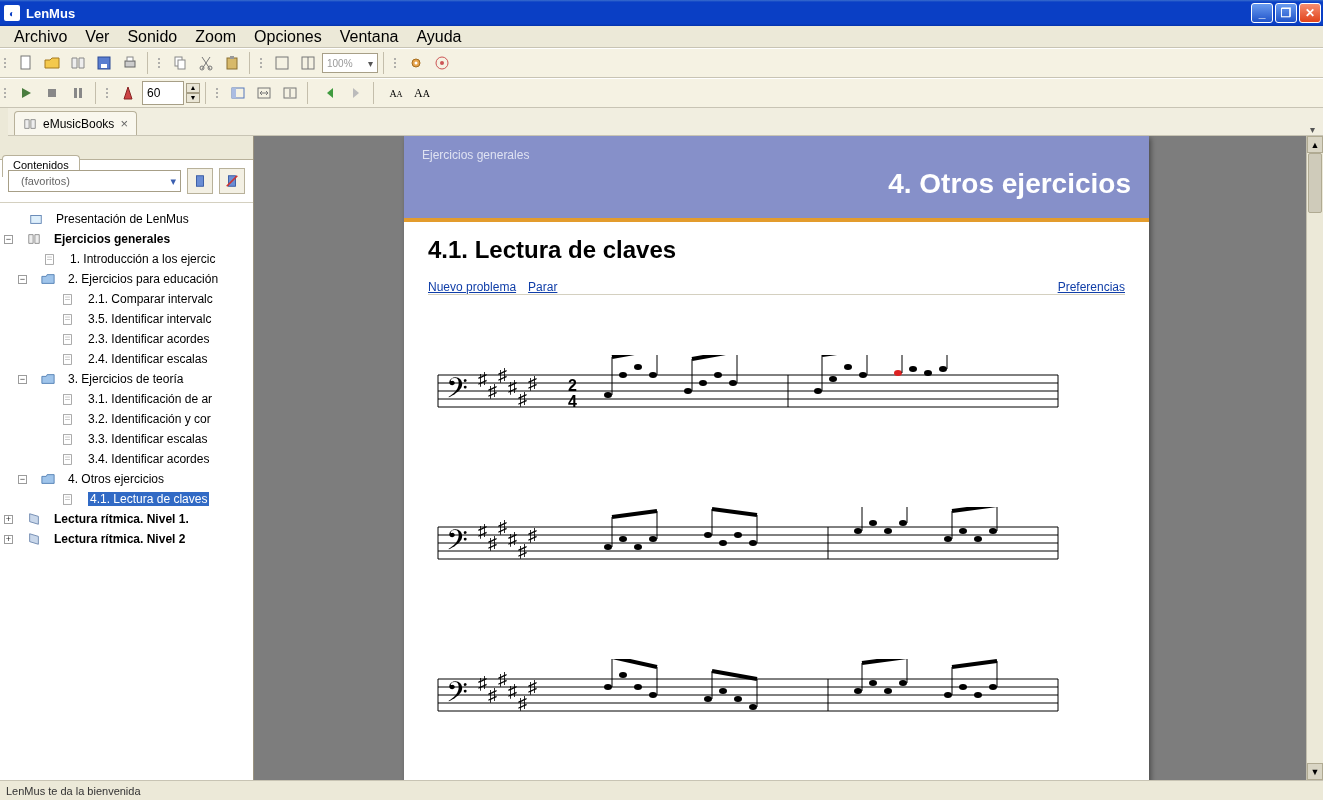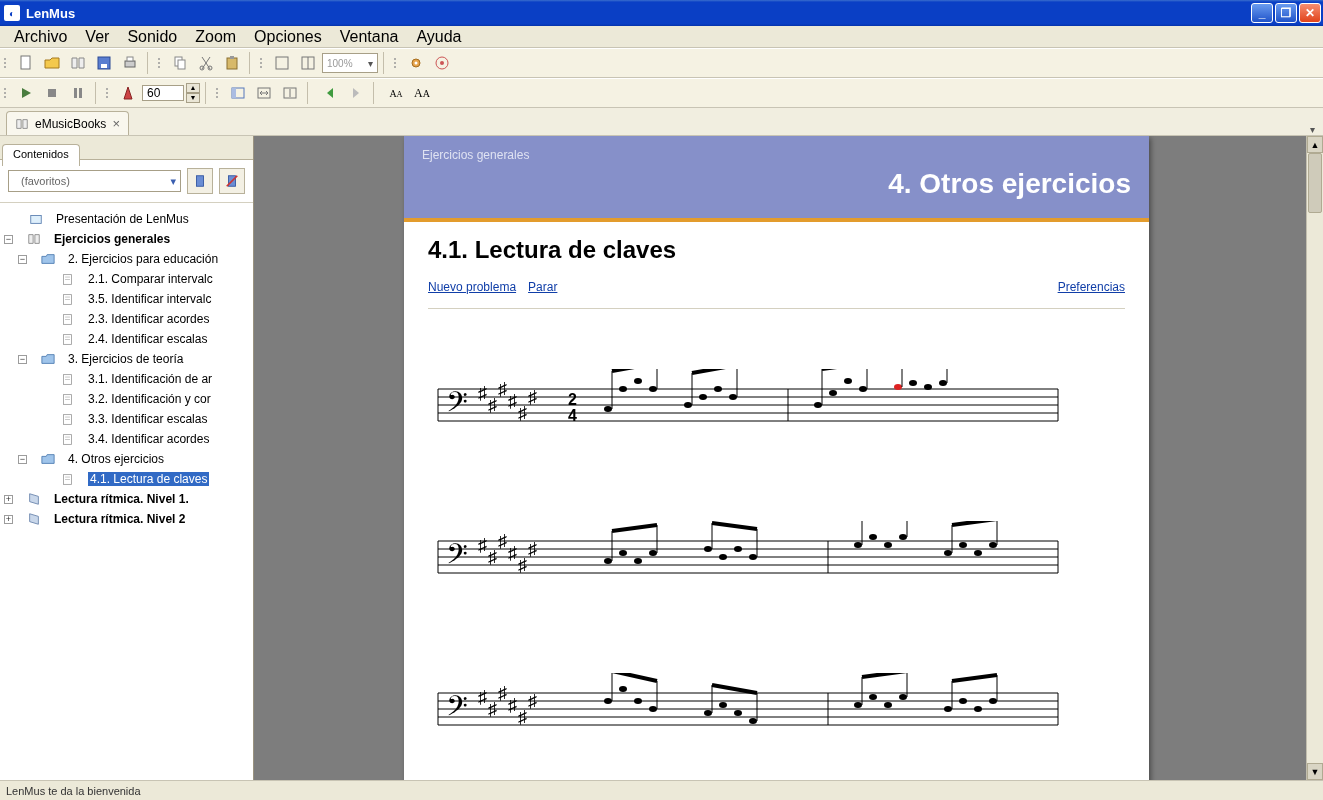--- a/index.html
+++ b/index.html
@@ -64,45 +64,45 @@
     width: 24px; height: 24px;
     display:flex;align-items:center;justify-content:center;
     border:1px solid transparent;
     cursor:default;
   }
   .tbtn svg{width:16px;height:16px;}
   .tsep { width:6px; height:22px; border-left:1px solid #c4beab; margin:0 3px;}
   .tgrip { width:6px; height:22px; display:flex;flex-direction:column;justify-content:center;gap:2px;margin-right:2px;}
   .tgrip i{width:2px;height:2px;background:#999;border-radius:50%;}
   .zoom-box{width:56px;height:20px;border:1px solid #a79f87;background:#fff;display:flex;align-items:center;padding:0 4px;color:#999;font-size:10px;}
-  .tempo-input{width:42px;height:16px;border:1px solid #a79f87;background:#fff;padding:0 4px;font-size:12px;}
+  .tempo-input{width:42px;height:24px;border:1px solid #a79f87;background:#fff;padding:0 4px;font-size:12px;}
   .spinner{width:14px;height:20px;display:flex;flex-direction:column;}
   .spinner div{flex:1;border:1px solid #a79f87;background:#eae6d6;font-size:7px;text-align:center;line-height:8px;}
   
   .tabstrip{
     height:28px;background:#f1eee0;border-bottom:1px solid #c8c4b4;
-    display:flex;align-items:flex-end;padding-left:6px;position:relative;
+    display:flex;align-items:flex-end;padding-left:6px;position:relative;margin-left:8px;
   }
   .doctab{
     height:24px;padding:0 8px;display:flex;align-items:center;gap:6px;
     background:#f9f7ee;border:1px solid #b8b19a;border-bottom:none;
     border-radius:4px 4px 0 0;font-size:12px;
   }
   .doctab .book-icon{width:14px;height:14px;}
   .doctab .close-x{font-size:13px;color:#666;}
   .tabstrip .more{margin-left:auto;margin-right:8px;font-size:10px;color:#555;}
   
   .body{flex:1;display:flex;min-height:0;}
   
   .sidebar{
     width:254px;background:#fff;display:flex;flex-direction:column;
     border-right:1px solid #9a9380;
   }
   .sidetab-row{height:24px;background:#ece9d8;border-bottom:1px solid #b8b19a;display:flex;}
-  .sidetab{height:22px;padding:3px 10px;background:#fff;border:1px solid #b8b19a;border-bottom:none;border-radius:4px 4px 0 0;margin-left:2px;margin-top:8px;font-size:11px;}
+  .sidetab{height:22px;padding:3px 10px;background:#fff;border:1px solid #b8b19a;border-bottom:none;border-radius:4px 4px 0 0;margin-left:2px;margin-top:19px;font-size:11px;}
   .fav-row{padding:8px;display:flex;gap:6px;align-items:center;border-bottom:1px solid #d4d0c0;}
   .fav-select{flex:1;height:22px;border:1px solid #a79f87;background:#fff;display:flex;align-items:center;padding:0 12px;color:#666;position:relative;}
   .fav-select::after{content:"▾";position:absolute;right:4px;color:#3a5fb0;}
   .fav-btn{width:26px;height:26px;border:1px solid #b8b19a;background:#f3f0e4;display:flex;align-items:center;justify-content:center;}
   .tree{flex:1;overflow:auto;padding:6px 4px;font-size:12px;}
   .tree-row{display:flex;align-items:center;gap:13px;height:20px;cursor:default;white-space:nowrap;}
   .tree-row .exp{width:9px;height:9px;border:1px solid #9c9c9c;display:flex;align-items:center;justify-content:center;font-size:9px;line-height:9px;color:#333;background:#fff;}
   .tree-row .noexp{width:11px;}
   .tree-row .ticon{width:15px;height:15px;display:flex;align-items:center;justify-content:center;}
   .tree-row.bold .lbl{font-weight:bold;}
@@ -120,21 +120,21 @@
     box-shadow:2px 2px 5px rgba(0,0,0,.4);
   }
   .page-header{
     background:#8690c9;color:#fff;padding:12px 18px 18px;
     border-bottom:4px solid #e39c2d;
   }
   .crumb{font-size:12px;color:#dfe2f2;}
   .page-title{font-size:28px;font-weight:bold;text-align:right;margin-top:6px;}
   .section{padding:14px 24px;}
   .section-title{font-size:24px;font-weight:bold;margin-bottom:16px;}
-  .link-row{display:flex;gap:12px;border-bottom:1px solid #d4d0c0;padding-bottom:14px;margin-bottom:20px;color:#103ea8;font-size:12px;}
+  .link-row{display:flex;gap:12px;border-bottom:1px solid #d4d0c0;padding-bottom:0;margin-bottom:20px;color:#103ea8;font-size:12px;}
   .link-row a{text-decoration:underline;cursor:pointer;}
   .link-row .prefs{margin-left:auto;}
   .staff{margin:40px 0;}
   
   .statusbar{height:20px;background:#ece9d8;border-top:1px solid #c8c4b4;display:flex;align-items:center;padding:0 6px;font-size:11px;color:#333;}
 </style>
 </head>
 <body>
 
 <div class="titlebar">
@@ -382,20 +382,31 @@
         <span class="lbl">Presentación de LenMus</span>
       </div>
       <div class="tree-row bold">
         <span class="exp">−</span>
         <span class="ticon">
             <svg width="14" height="14" viewBox="0 0 16 16">
               <path d="M2 3h5v10H2zM9 3h5v10H9z" fill="#eee" stroke="#888"></path>
             </svg>
           </span>
         <span class="lbl">Ejercicios generales</span>
+      </div>
+      <div class="tree-row ind1">
+        <span class="noexp"></span>
+        <span class="ticon">
+            <svg width="13" height="13" viewBox="0 0 16 16">
+              <rect x="3" y="2" width="10" height="12" fill="#fff" stroke="#999"></rect>
+              <line x1="5" y1="5" x2="11" y2="5" stroke="#bbb"></line>
+              <line x1="5" y1="8" x2="11" y2="8" stroke="#bbb"></line>
+            </svg>
+          </span>
+        <span class="lbl">1. Introducción a los ejercic</span>
       </div>
       <div class="tree-row ind1">
         <span class="exp">−</span>
         <span class="ticon">
             <svg width="14" height="14" viewBox="0 0 16 16">
               <path d="M1 5h5l1-2h8v10H1z" fill="#9fc4ea" stroke="#4d7bb0"></path>
             </svg>
           </span>
         <span class="lbl">2. Ejercicios para educación</span>
       </div>

